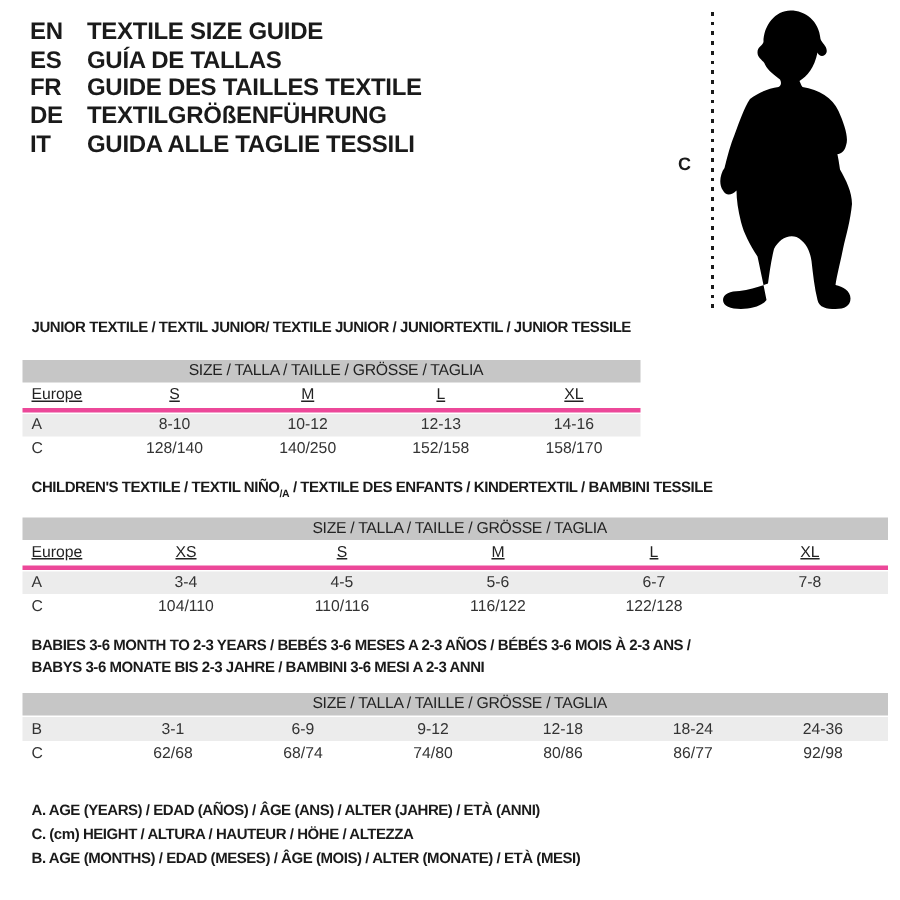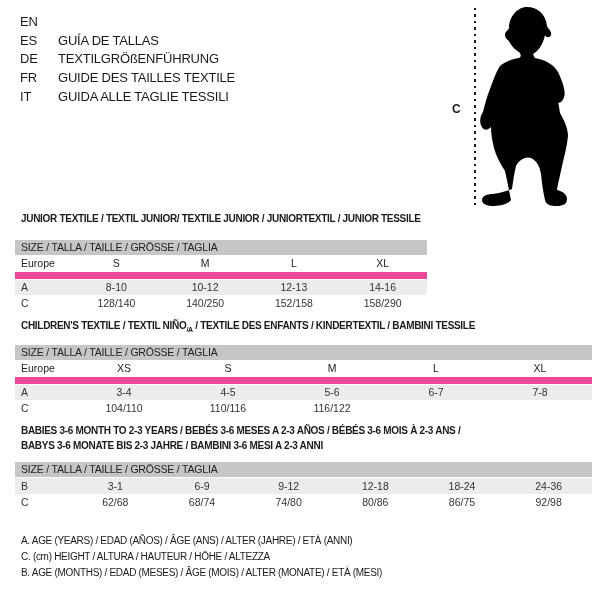--- a/index.html
+++ b/index.html
@@ -5,68 +5,69 @@
   html,body{margin:0;padding:0;}
   body{
     width:600px;height:600px;position:relative;background:#ffffff;
     font-family:"Liberation Sans", sans-serif;color:#1a1a1a;overflow:hidden;
   }
   .abs{position:absolute;}
   .nowrap{white-space:nowrap;}
 
   
   .lang-block{left:20px;top:13px;}
-  .lang-row{display:flex;line-height:18.7px;font-weight:normal;font-size:13px;letter-spacing:-0.2px;}
+  .lang-row{display:flex;line-height:18.7px;font-weight:bold;font-size:16px;letter-spacing:-0.2px;}
   .lang-code{width:38px;flex:0 0 38px;}
 
   
   .height-line{
     left:474px;top:8px;width:2px;height:200px;
     background:repeating-linear-gradient(to bottom,#1a1a1a 0 2.5px,transparent 2.5px 6.5px);
   }
   .figure-c{left:452px;top:102px;font-weight:bold;font-size:12px;}
   .baby-svg{left:470px;top:0px;}
 
   
   .sec-title{left:21px;font-weight:bold;font-size:10px;letter-spacing:-0.3px;line-height:14.5px;white-space:nowrap;}
   .sec-title sub{font-size:7px;}
 
   
   .size-table{left:15px;}
   .bar{
     height:15px;line-height:15px;background:var(--bar,#c6c6c6);
-    padding-left:6px;font-size:10.5px;color:#222;letter-spacing:-0.2px;white-space:nowrap;
+    padding-left:6px;font-size:10.5px;color:#222;letter-spacing:-0.2px;white-space:nowrap;text-align:center;
   }
   .row{display:grid;grid-template-columns:var(--cols);height:15px;line-height:15px;font-size:10.5px;color:#333;}
-  .row.head{height:17px;line-height:17px;border-bottom:7px solid #ec4899;color:#222;}
+  .row.head{height:17px;line-height:17px;border-bottom:3px solid #ec4899;color:#222;text-decoration:underline;}
   .row.alt{background:var(--alt,#ececec);margin-top:1px;}
   .row span{text-align:center;white-space:nowrap;}
   .row .c0{text-align:left;padding-left:6px;}
 
   
-  .legend{left:21px;top:533px;font-weight:normal;font-size:10px;letter-spacing:-0.3px;line-height:16px;}
+  .legend{left:21px;top:533px;font-weight:bold;font-size:10px;letter-spacing:-0.3px;line-height:16px;}
 </style>
 </head>
 <body style="--bar: #c6c6c6; --alt: #ececec;">
 
 <div class="abs lang-block">
   <div class="lang-row">
     <span class="lang-code">EN</span>
+    <span class="lang-label nowrap">TEXTILE SIZE GUIDE</span>
   </div>
   <div class="lang-row">
     <span class="lang-code">ES</span>
     <span class="lang-label nowrap">GUÍA DE TALLAS</span>
   </div>
   <div class="lang-row">
+    <span class="lang-code">FR</span>
+    <span class="lang-label nowrap">GUIDE DES TAILLES TEXTILE</span>
+  </div>
+  <div class="lang-row">
     <span class="lang-code">DE</span>
     <span class="lang-label nowrap">TEXTILGRÖßENFÜHRUNG</span>
-  </div>
-  <div class="lang-row">
-    <span class="lang-code">FR</span>
-    <span class="lang-label nowrap">GUIDE DES TAILLES TEXTILE</span>
   </div>
   <div class="lang-row">
     <span class="lang-code">IT</span>
     <span class="lang-label nowrap">GUIDA ALLE TAGLIE TESSILI</span>
   </div>
 </div>
 
 <div class="abs height-line"></div>
 <div class="abs figure-c">C</div>
 <svg class="abs baby-svg" width="130" height="215" viewBox="470 0 130 215" xmlns="http://www.w3.org/2000/svg">
@@ -127,21 +128,21 @@
     <span>8-10</span>
     <span>10-12</span>
     <span>12-13</span>
     <span>14-16</span>
   </div>
   <div class="row" style="height:16px;line-height:16px">
     <span class="c0">C</span>
     <span>128/140</span>
     <span>140/250</span>
     <span>152/158</span>
-    <span>158/290</span>
+    <span>158/170</span>
   </div>
 </div>
 
 <div class="abs sec-title" style="top:319px"><span>CHILDREN'S TEXTILE / TEXTIL NIÑO</span><sub>/A</sub><span> / TEXTILE DES ENFANTS / KINDERTEXTIL / BAMBINI TESSILE</span></div>
 <div class="abs size-table" style="top:345px;width:577px;--cols:57px repeat(5,1fr)">
   <div class="bar">SIZE / TALLA / TAILLE / GRÖSSE / TAGLIA</div>
   <div class="row head">
     <span class="c0">Europe</span>
     <span>XS</span>
     <span>S</span>
@@ -155,20 +156,21 @@
     <span>4-5</span>
     <span>5-6</span>
     <span>6-7</span>
     <span>7-8</span>
   </div>
   <div class="row" style="height:16px;line-height:16px">
     <span class="c0">C</span>
     <span>104/110</span>
     <span>110/116</span>
     <span>116/122</span>
+    <span>122/128</span>
   </div>
 </div>
 
 <div class="abs sec-title" style="top:424px">
   <div>BABIES 3-6 MONTH TO 2-3 YEARS / BEBÉS 3-6 MESES A 2-3 AÑOS / BÉBÉS 3-6 MOIS À 2-3 ANS /</div>
   <div>BABYS 3-6 MONATE BIS 2-3 JAHRE / BAMBINI 3-6 MESI A 2-3 ANNI</div>
 </div>
 <div class="abs size-table" style="top:462px;width:577px;--cols:57px repeat(6,1fr)">
   <div class="bar">SIZE / TALLA / TAILLE / GRÖSSE / TAGLIA</div>
   <div class="row alt" style="height:16px;line-height:16px">
@@ -179,21 +181,21 @@
     <span>12-18</span>
     <span>18-24</span>
     <span>24-36</span>
   </div>
   <div class="row" style="height:16px;line-height:16px">
     <span class="c0">C</span>
     <span>62/68</span>
     <span>68/74</span>
     <span>74/80</span>
     <span>80/86</span>
-    <span>86/75</span>
+    <span>86/77</span>
     <span>92/98</span>
   </div>
 </div>
 
 <div class="abs legend">
   <div class="nowrap">A. AGE (YEARS) / EDAD (AÑOS) / ÂGE (ANS) / ALTER (JAHRE) / ETÀ (ANNI)</div>
   <div class="nowrap">C. (cm) HEIGHT / ALTURA / HAUTEUR / HÖHE / ALTEZZA</div>
   <div class="nowrap">B. AGE (MONTHS) / EDAD (MESES) / ÂGE (MOIS) / ALTER (MONATE) / ETÀ (MESI)</div>
 </div>
 

